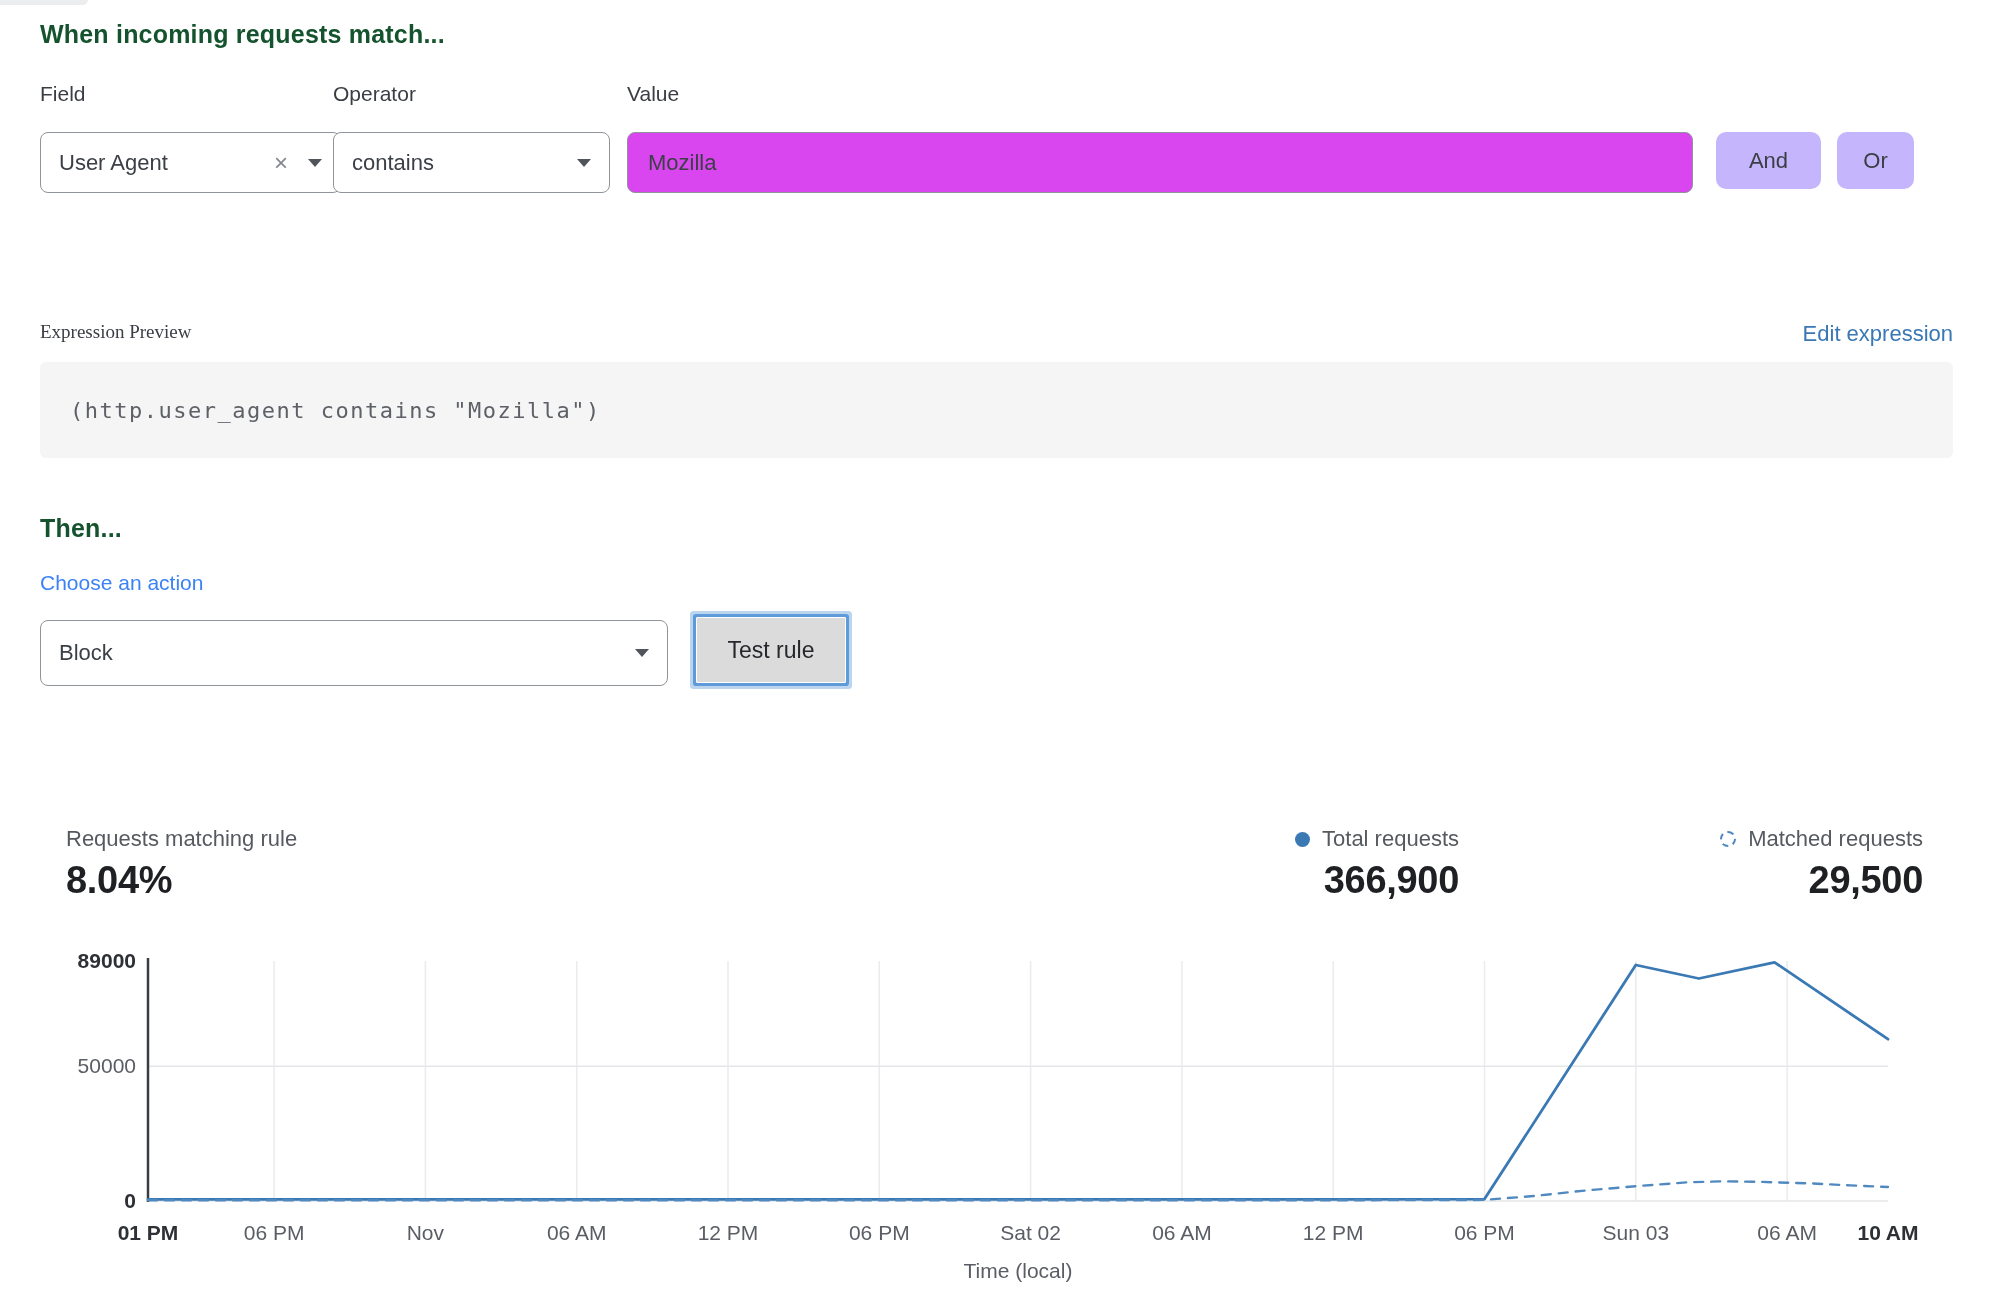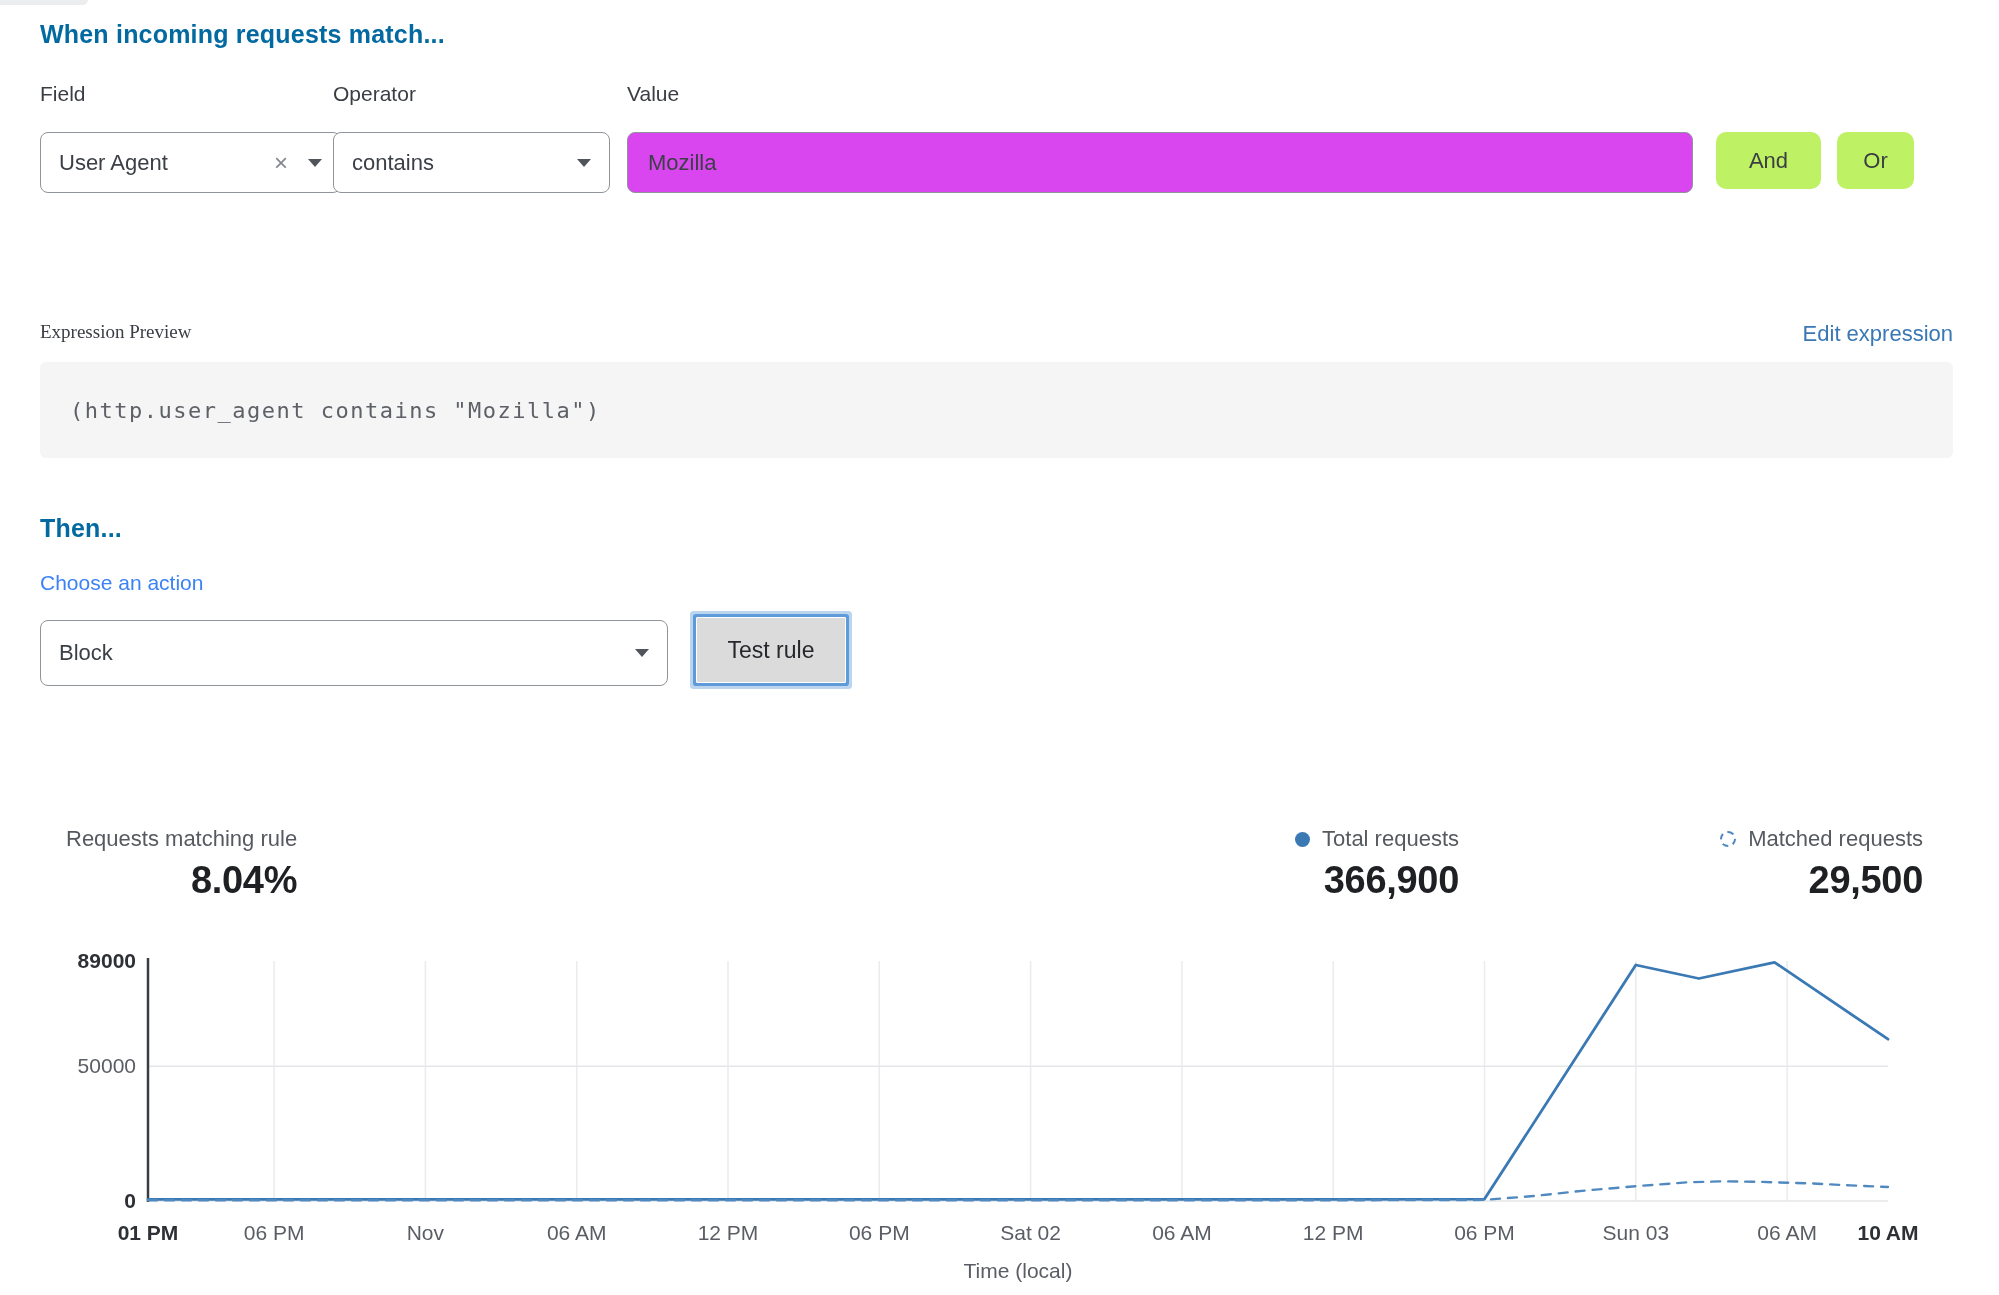--- a/index.html
+++ b/index.html
@@ -1,57 +1,57 @@
 <!DOCTYPE html>
 <html><head>
 <meta charset="utf-8">
 <style>
   html,body{margin:0;padding:0;}
   body{
     width:1999px;height:1295px;position:relative;background:#ffffff;
     font-family:"Liberation Sans", sans-serif;color:#2e3135;overflow:hidden;
   }
   .top-corner{position:absolute;top:0;left:0;width:88px;height:5px;background:#ebedee;border-bottom-right-radius:9px;}
-  .h-bold{position:absolute;font-size:25px;font-weight:bold;color:#0369a1;letter-spacing:.2px;}
+  .h-bold{position:absolute;font-size:25px;font-weight:bold;color:#14532d;letter-spacing:.2px;}
   .field-label{position:absolute;top:82px;font-size:21px;color:#3a3e44;}
   .select{
     position:absolute;top:132px;height:61px;box-sizing:border-box;
     border:1.6px solid #8f949b;border-radius:8px;background:#fff;
     display:flex;align-items:center;padding:0 18px;font-size:22px;color:#3c4046;cursor:pointer;
   }
   .select .val{white-space:nowrap;}
   .caret{width:0;height:0;border-left:7px solid transparent;border-right:7px solid transparent;border-top:8px solid #50555b;margin-left:auto;flex:none;}
   .clear-x{font-size:24px;color:#85898f;margin-left:auto;margin-right:20px;line-height:1;cursor:pointer;}
   .clear-x + .caret{margin-left:0;}
   .text-input{
     position:absolute;top:132px;height:61px;box-sizing:border-box;
     border:1.6px solid #8f949b;border-radius:8px;background:#d946ef;
     font-family:"Liberation Sans", sans-serif;font-size:22px;color:#3c4046;padding:12px 20px;outline:none;
   }
   .btn-gray{
     position:absolute;top:132px;height:57px;box-sizing:border-box;border:none;border-radius:10px;
-    background:#bef264;font-family:"Liberation Sans", sans-serif;font-size:22px;color:#3b3e43;cursor:pointer;
+    background:#c4b5fd;font-family:"Liberation Sans", sans-serif;font-size:22px;color:#3b3e43;cursor:pointer;
   }
   .link{position:absolute;font-size:22px;color:#3978b5;text-decoration:none;cursor:pointer;}
   .expr-box{
     position:absolute;left:40px;width:1913px;top:362px;height:96px;box-sizing:border-box;
     background:#f5f5f6;border-radius:6px;display:flex;align-items:center;padding:0 30px;
   }
   .expr-code{font-family:"DejaVu Sans Mono", monospace;font-size:22px;color:#5d6166;letter-spacing:1.5px;}
   .muted-label{position:absolute;font-size:21px;color:#3b82f6;}
   .test-btn{
     position:absolute;left:696px;top:617px;width:150px;height:66px;box-sizing:border-box;
     background:#dbdbdc;border:1px solid #ffffff;border-radius:1px;
     box-shadow:0 0 0 3px #ніякого;  
     font-family:"Liberation Sans", sans-serif;font-size:23px;color:#26282c;cursor:pointer;
   }
   .test-btn{box-shadow:0 0 0 3px #5f9bd9, 0 0 0 6px #bcd5ef;}
   .stat-block{position:absolute;top:826px;display:flex;flex-direction:column;gap:7px;}
   .stat-label-row{display:flex;align-items:center;gap:12px;font-size:22px;color:#565a60;white-space:nowrap;}
-  .stat-value{font-size:38px;font-weight:bold;color:#1e2023;letter-spacing:-0.3px;text-align:right;}
+  .stat-value{font-size:38px;font-weight:bold;color:#1e2023;letter-spacing:-0.3px;}
   .align-end{align-items:flex-end;}
   .dot{width:15px;height:15px;border-radius:50%;background:#3a79b4;flex:none;}
   .dashed-circle{width:12px;height:12px;border:2px dashed #5089c0;border-radius:50%;flex:none;box-sizing:content-box;}
   svg text{font-family:"Liberation Sans", sans-serif;}
 </style>
 </head>
 <body>
 
 <div class="top-corner"></div>
 

